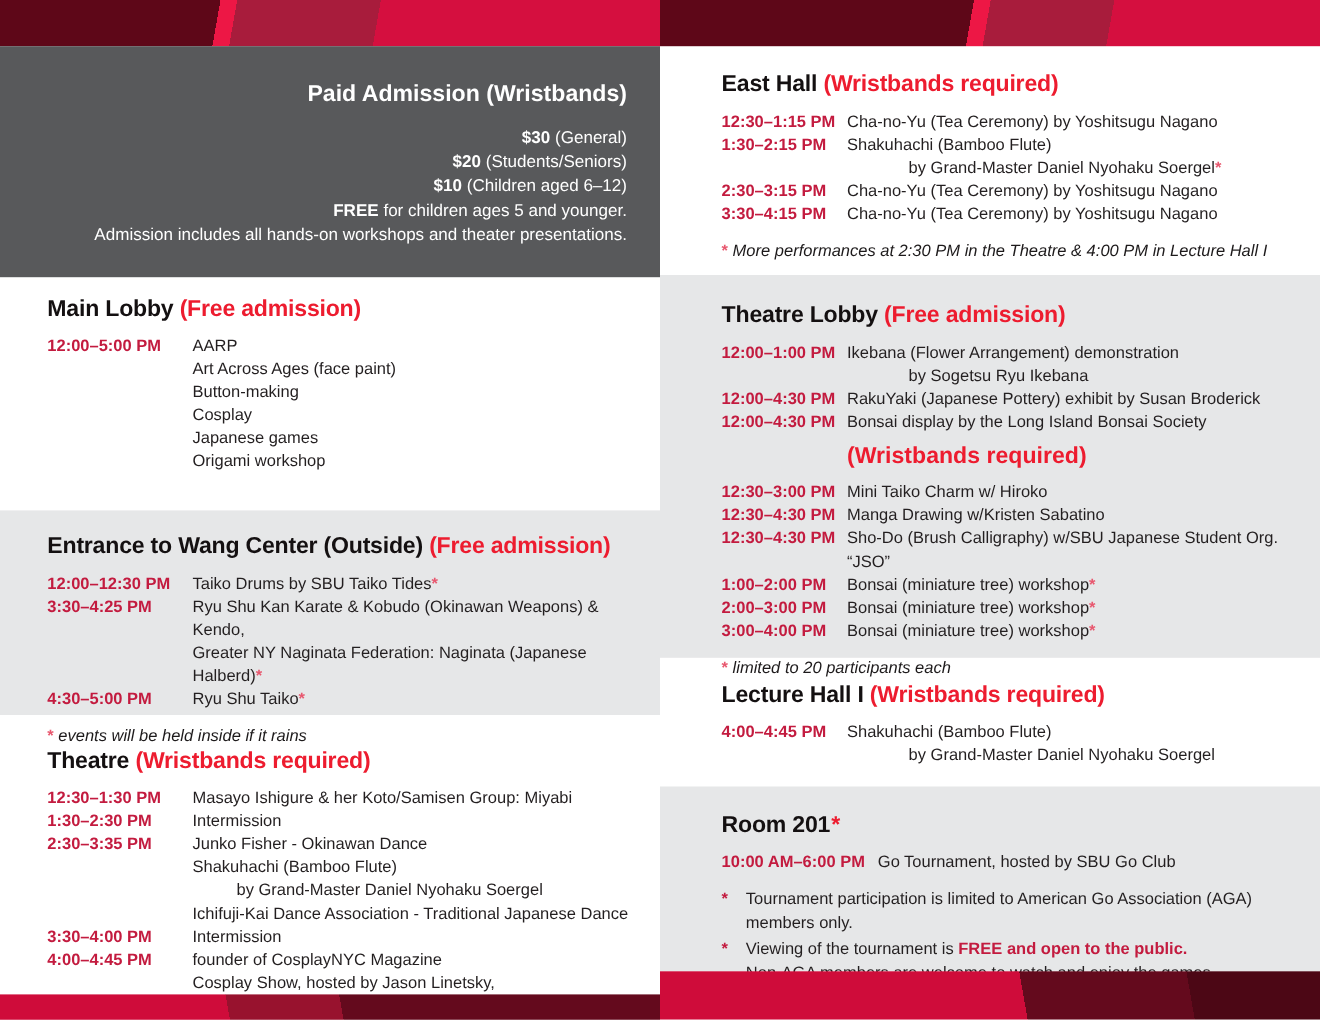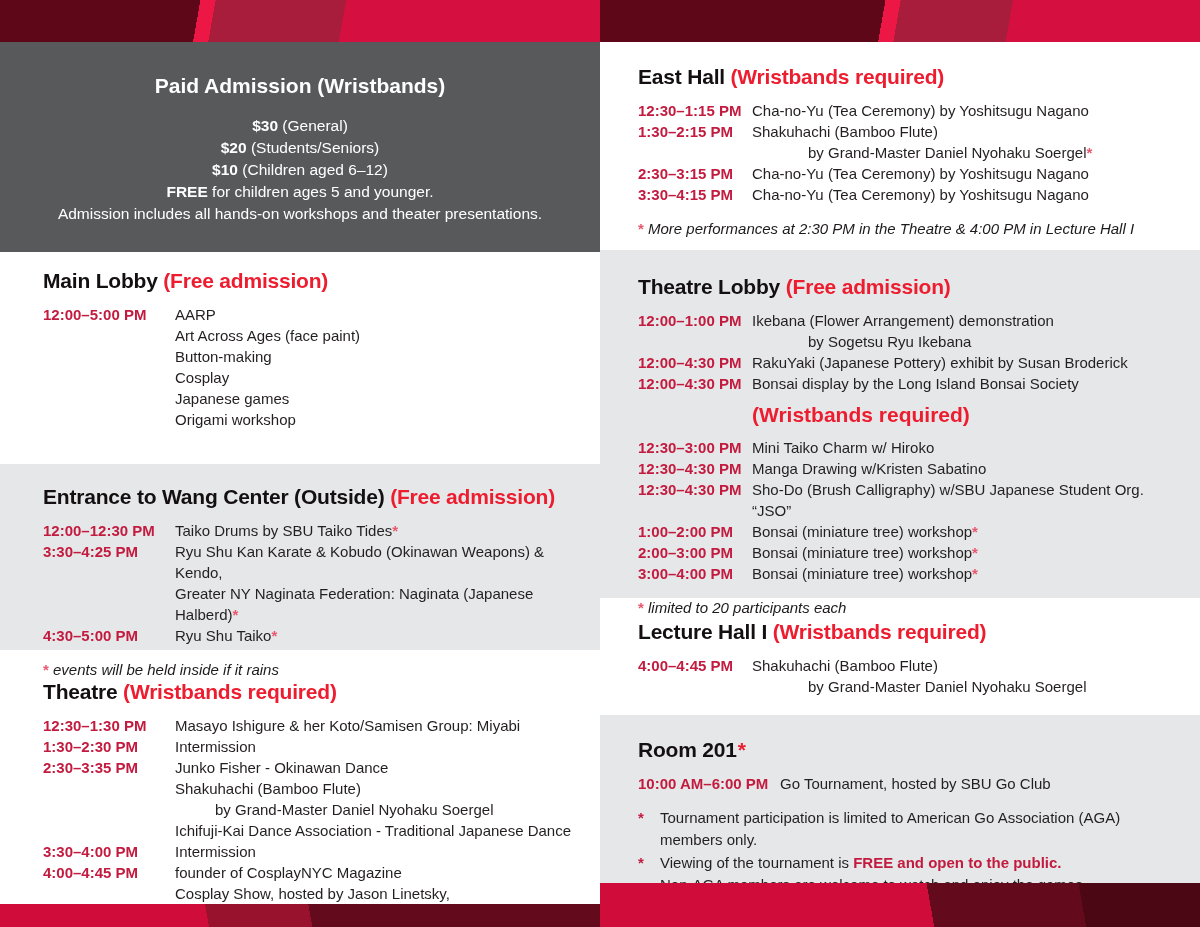--- a/index.html
+++ b/index.html
@@ -35,31 +35,31 @@
   .footer-band{height:44px;margin-top:auto}
   .panel-left .footer-band{
     background:linear-gradient(80deg,var(--footer-bright) 0 35%,var(--footer-mid) 35% 52%,var(--footer-dark) 52%);
   }
   .panel-right .footer-band{
     background:linear-gradient(80deg,var(--footer-bright) 0 55%,var(--footer-dark) 55% 80%,#4c0715 80%);
   }
 
   .admission-box{
     height:210px;flex:none;background:var(--dark-gray);color:#fff;
-    text-align:center;padding:26px 30px 0;
+    text-align:right;padding:26px 30px 0;
   }
   .adm-title{font-size:21px;font-weight:bold;margin:6px 0 17px}
   .adm-line{font-size:15.5px;line-height:22px}
   .adm-bold{font-weight:bold}
 
   .sections{display:flex;flex-direction:column;flex:none}
   .panel-left .sections{flex:1 1 auto;display:flex;flex-direction:column}
   .section{flex:none;padding-right:10px}
   .panel-left .section{padding-left:43px}
-  .panel-right .section{padding-left:38px;padding-right:14px}
+  .panel-right .section{padding-left:56px;padding-right:14px}
 
   #sec-main-lobby{height:212px;padding-top:17px}
   #sec-entrance{height:186px;padding-top:21px;background:var(--light-gray)}
   #sec-theatre{flex:1 1 auto;padding-top:30px}
   #sec-east-hall{height:208px;padding-top:23px}
   #sec-theatre-lobby{height:348px;padding-top:25px;background:var(--light-gray)}
   #sec-lecture-hall{height:117px;padding-top:22px}
   #sec-room-201{height:168px;padding-top:23px;background:var(--light-gray)}
 
   .section-title{font-size:21px;font-weight:bold;margin:0 0 11px;color:#141011;letter-spacing:-0.2px}

